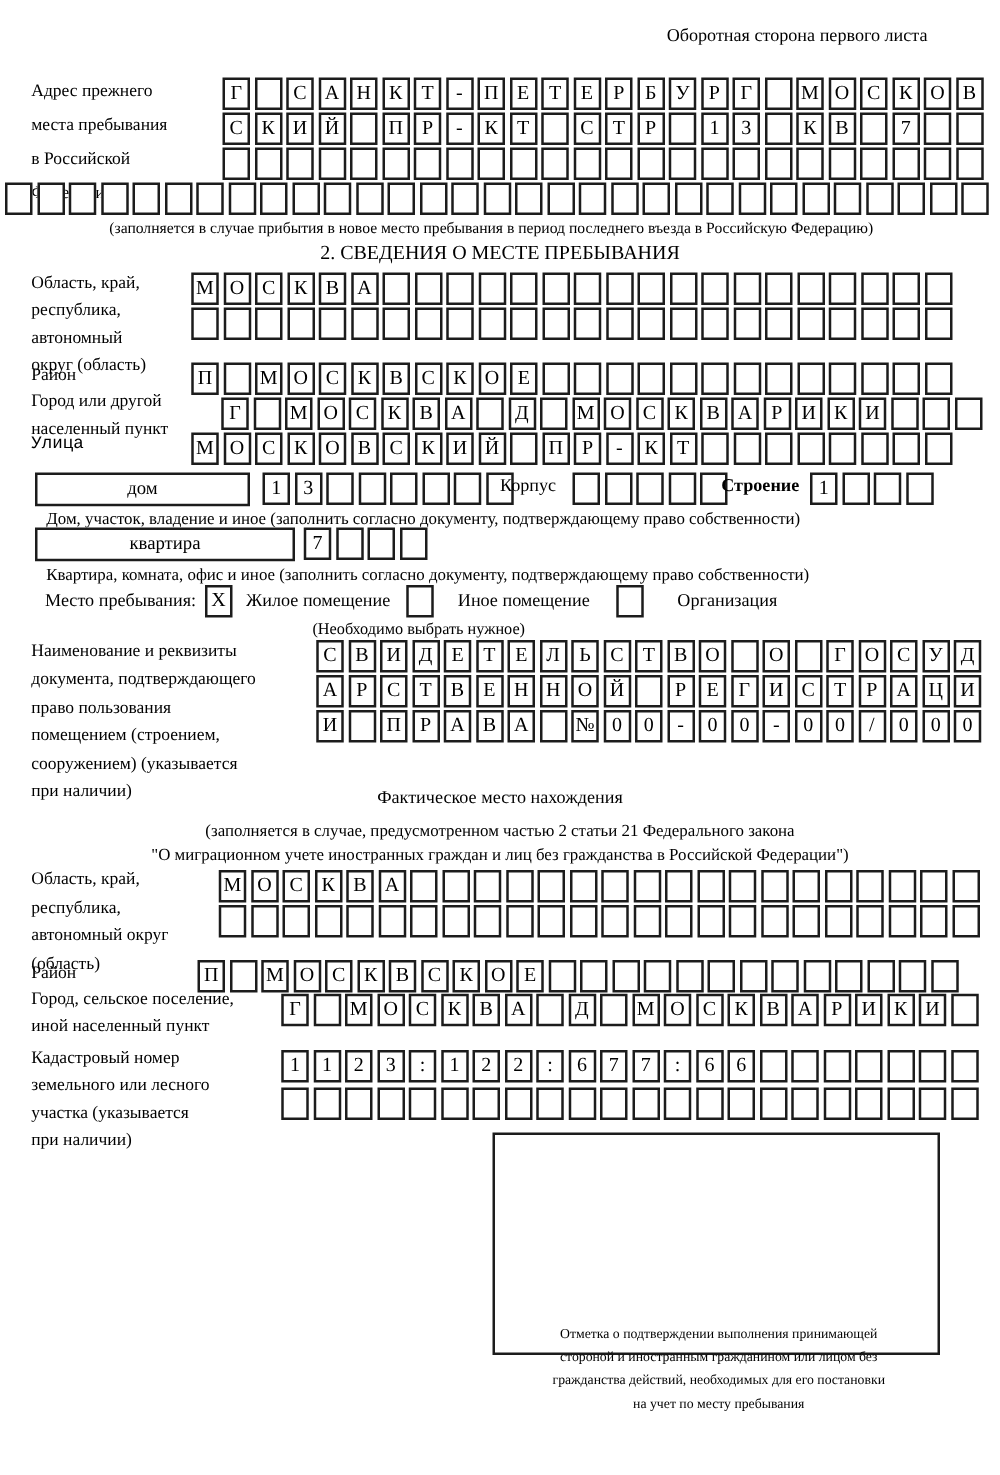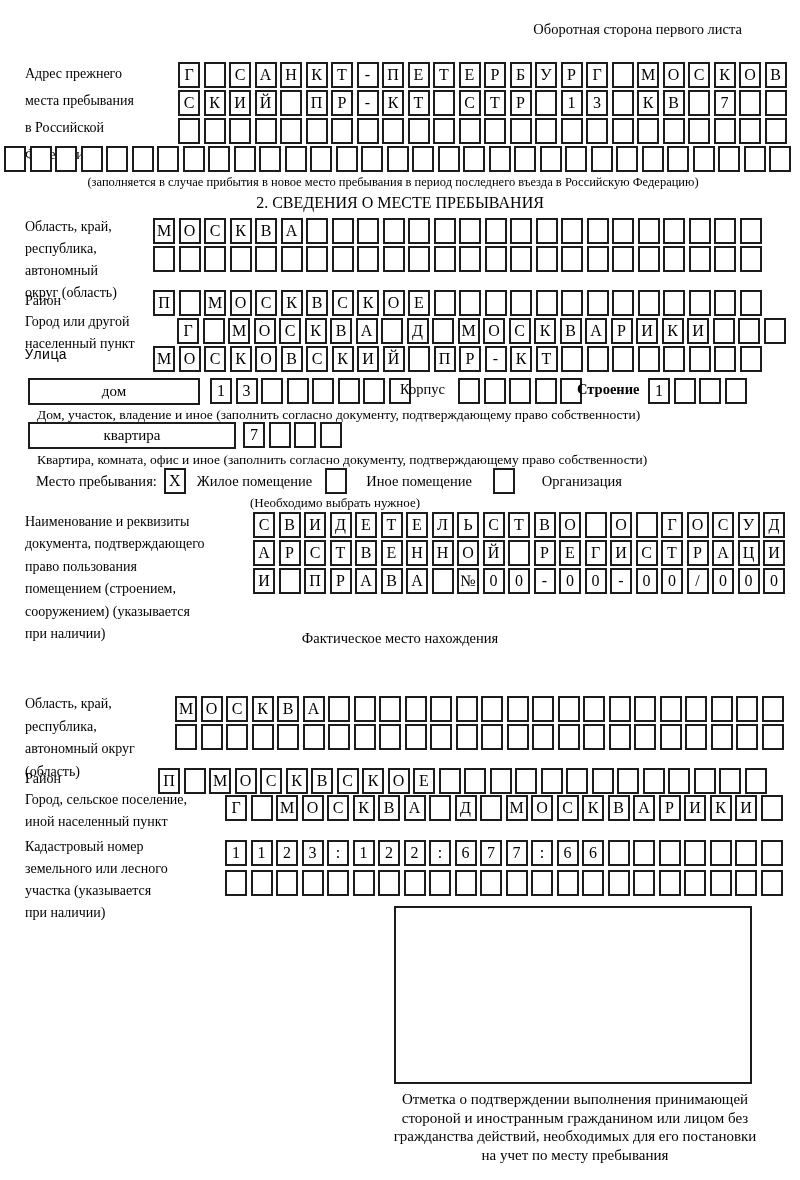--- a/index.html
+++ b/index.html
@@ -421,20 +421,22 @@
       <div class="cell">-</div>
       <div class="cell">0</div>
       <div class="cell">0</div>
       <div class="cell">/</div>
       <div class="cell">0</div>
       <div class="cell">0</div>
       <div class="cell">0</div>
     </div>
 
   <div class="abs center bold" style="left:0;top:630px;width:800px;font-size:14.5px;">Фактическое место нахождения</div>
+  <div class="abs center note2 prelines" style="left:0;top:655px;width:800px;line-height:19px;">(заполняется в случае, предусмотренном частью 2 статьи 21 Федерального закона
+"О миграционном учете иностранных граждан и лиц без гражданства в Российской Федерации")</div>
 
   <div class="abs lbl" style="left:25px;top:693px;width:150px;line-height:22.5px;">Область, край,
 республика,
 автономный округ
 (область)</div>
   <div class="abs boxrow" style="left:175px;top:696px;">
       <div class="cell">М</div>
       <div class="cell">О</div>
       <div class="cell">С</div>
       <div class="cell">К</div>
@@ -588,18 +590,18 @@
       <div class="cell"></div>
       <div class="cell"></div>
       <div class="cell"></div>
       <div class="cell"></div>
       <div class="cell"></div>
       <div class="cell"></div>
       <div class="cell"></div>
     </div>
 
   <div class="abs stampbox" style="left:394px;top:906px;width:358px;height:178px;"></div>
-  <div class="abs center prelines" style="left:385px;top:1090px;width:380px;font-size:15px;line-height:18.5px;">Отметка о подтверждении выполнения принимающей
+  <div class="abs center prelines" style="left:385px;top:1058px;width:380px;font-size:11px;line-height:18.5px;">Отметка о подтверждении выполнения принимающей
 стороной и иностранным гражданином или лицом без
 гражданства действий, необходимых для его постановки
 на учет по месту пребывания</div>
 
 </div>
 
 </body></html>

